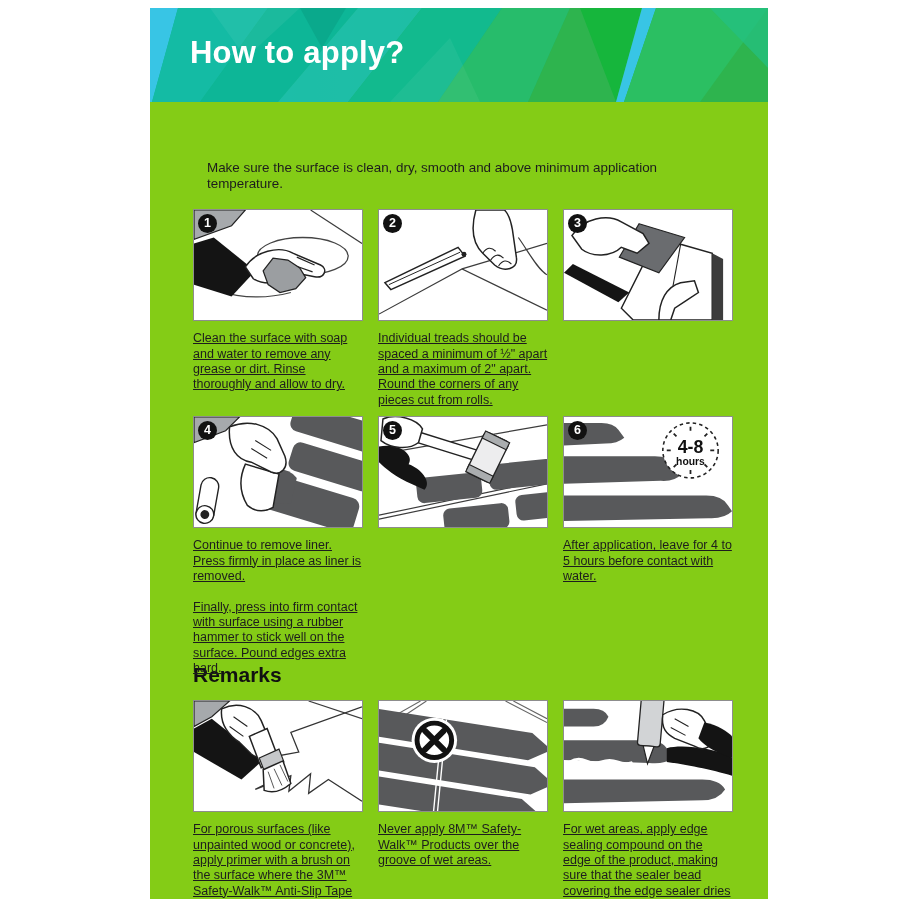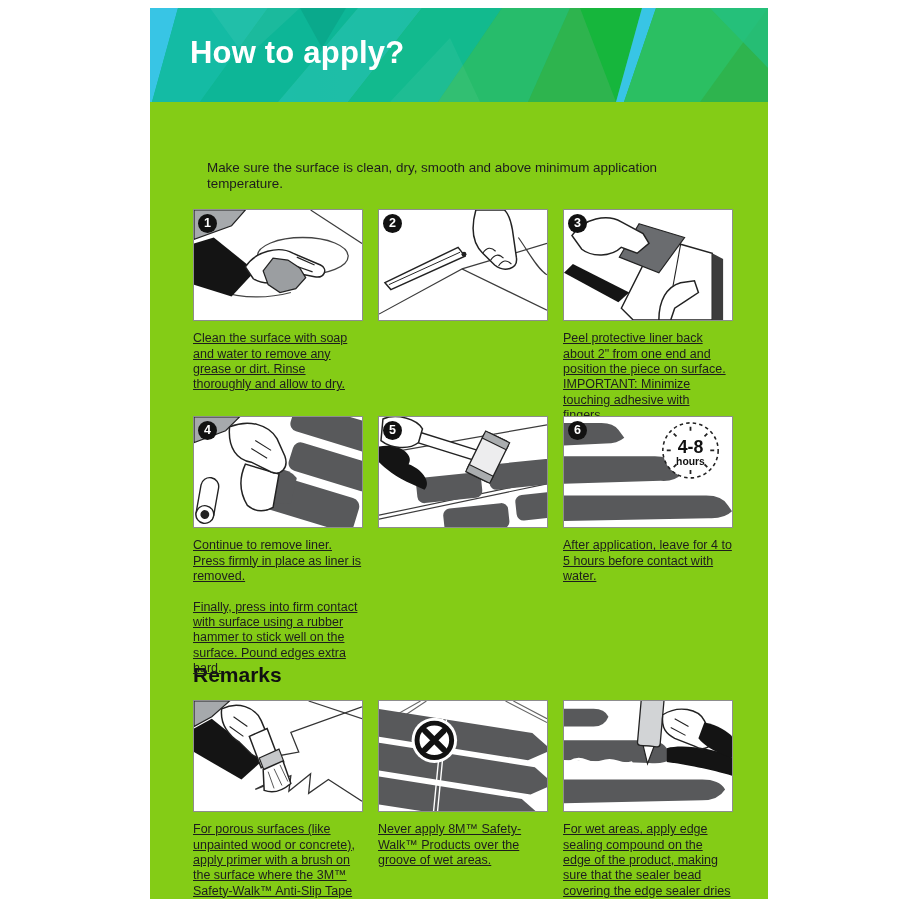--- a/index.html
+++ b/index.html
@@ -117,37 +117,36 @@
           <path class="ln" d="M84,60 L170,34"></path>
           <polygon class="ol" points="6,74 80,38 87,47 12,81" stroke-width="1.4"></polygon>
           <path d="M10,76 L82,43" stroke="#222" stroke-width="1" fill="none"></path>
           <circle cx="86" cy="45" r="2.5" fill="#222"></circle>
           <path class="ol" d="M98,0 C93,18 95,34 105,44 L117,56 C127,64 141,60 139,48 L135,20 C133,8 129,2 127,0 Z"></path>
           <path d="M105,44 q6,-9 13,-2 M113,51 q6,-9 13,-2 M121,57 q6,-9 13,-2" stroke="#222" stroke-width="1.1" fill="none"></path>
           <path class="ln" d="M141,28 C151,42 160,60 170,66"></path>
         </svg>
         <span class="badge">2</span>
       </div>
+      <figcaption>Individual treads should be spaced a minimum of ½" apart and a maximum of 2" apart. Round the corners of any pieces cut from rolls.</figcaption>
     </figure>
 
     <figure class="cell">
       <div class="illus">
         <svg viewBox="0 0 170 112" preserveAspectRatio="none">
           <polygon class="dk" points="0,64 9,55 66,84 55,94"></polygon>
           <path class="ol" d="M58,100 L94,28 L150,44 L150,112 L70,112 Z" stroke-width="1.4"></path>
           <path d="M118,35 L104,112" stroke="#222" stroke-width="1.1" fill="none"></path>
           <polygon points="76,14 122,28 96,64 56,48" fill="#6a6c6f" stroke="#222" stroke-width="1.2"></polygon>
           <path d="M150,44 L161,50 L161,112 L150,112 Z" fill="#3c3c3c"></path>
           <path class="ol" d="M8,26 C20,8 44,4 58,12 L80,24 86,34 74,44 58,38 C48,48 28,48 18,40 Z"></path>
           <path class="ol" d="M96,112 C96,92 104,78 118,74 L132,72 136,84 124,92 112,100 108,112 Z"></path>
         </svg>
         <span class="badge">3</span>
       </div>
-      <figcaption>Peel protective liner back about 2" from one end and position the piece on surface.
-IMPORTANT: Minimize touching adhesive with fingers.</figcaption>
     </figure>
 
     <figure class="cell">
       <div class="illus">
         <svg viewBox="0 0 170 112" preserveAspectRatio="none">
           <g class="tread" transform="rotate(17 130 50)">
             <rect x="86" y="-6" width="86" height="30" rx="8"></rect>
             <rect x="96" y="33" width="86" height="30" rx="8"></rect>
             <rect x="64" y="72" width="114" height="36" rx="9"></rect>
           </g>

